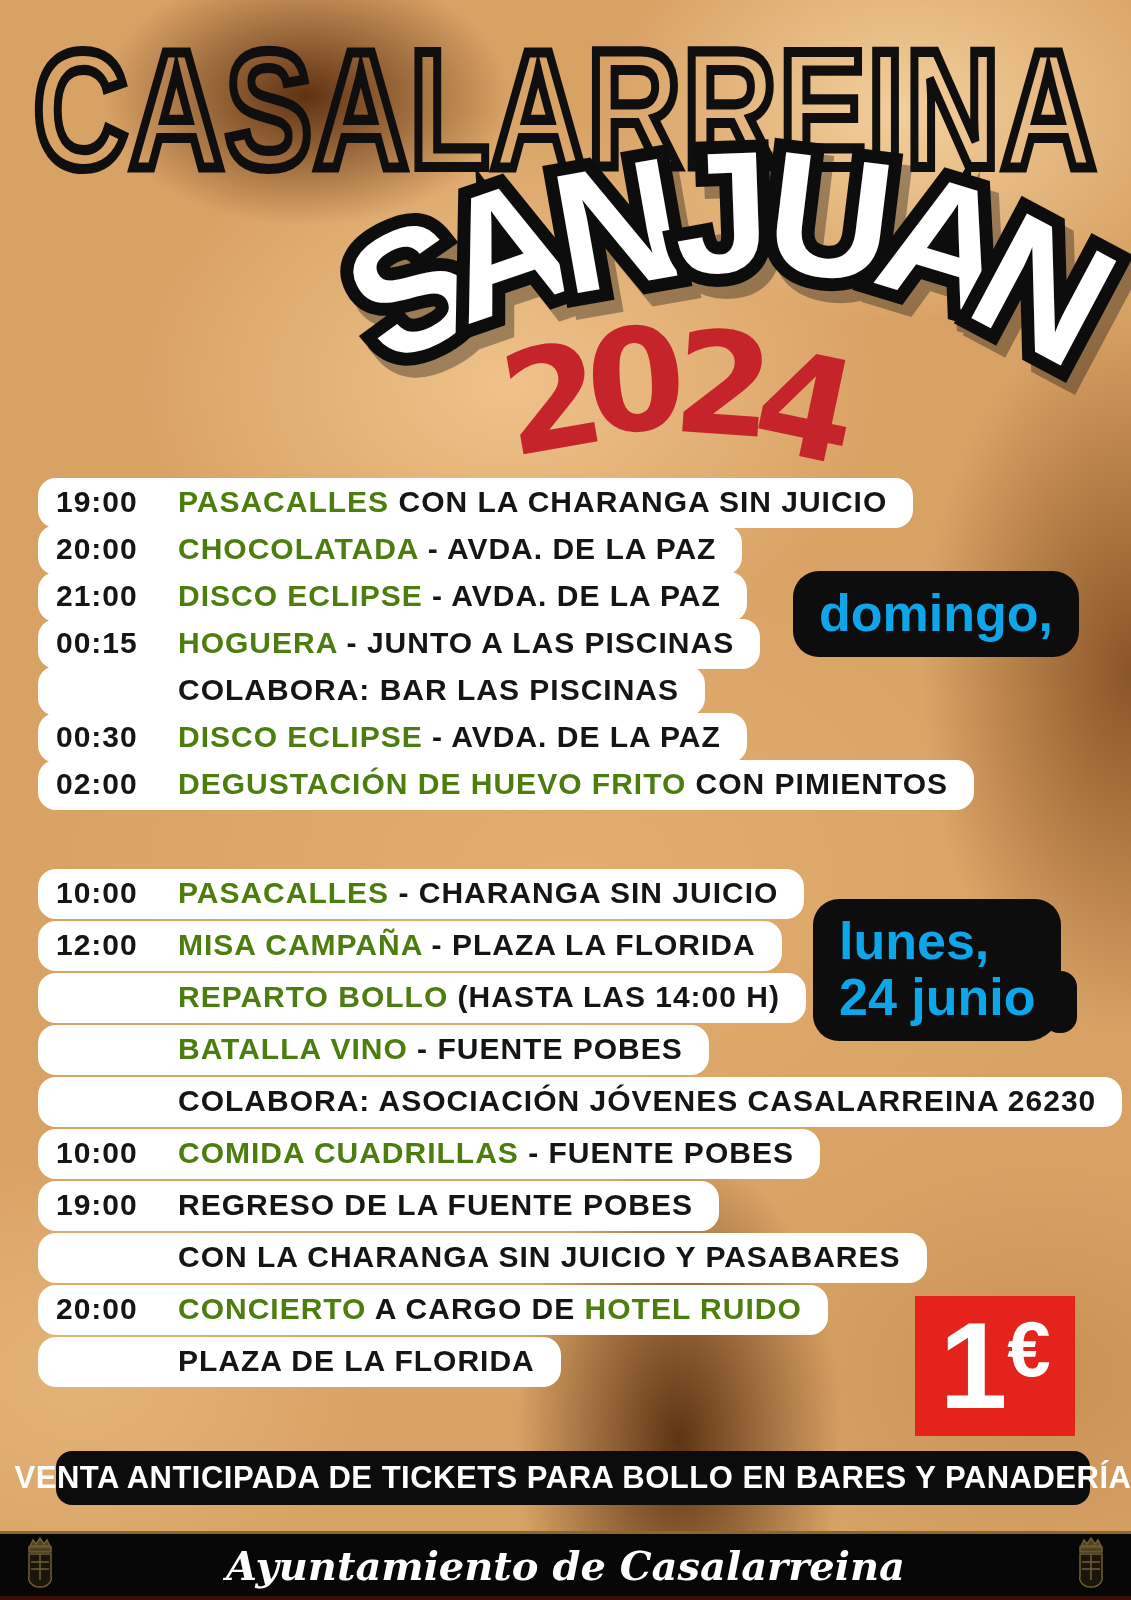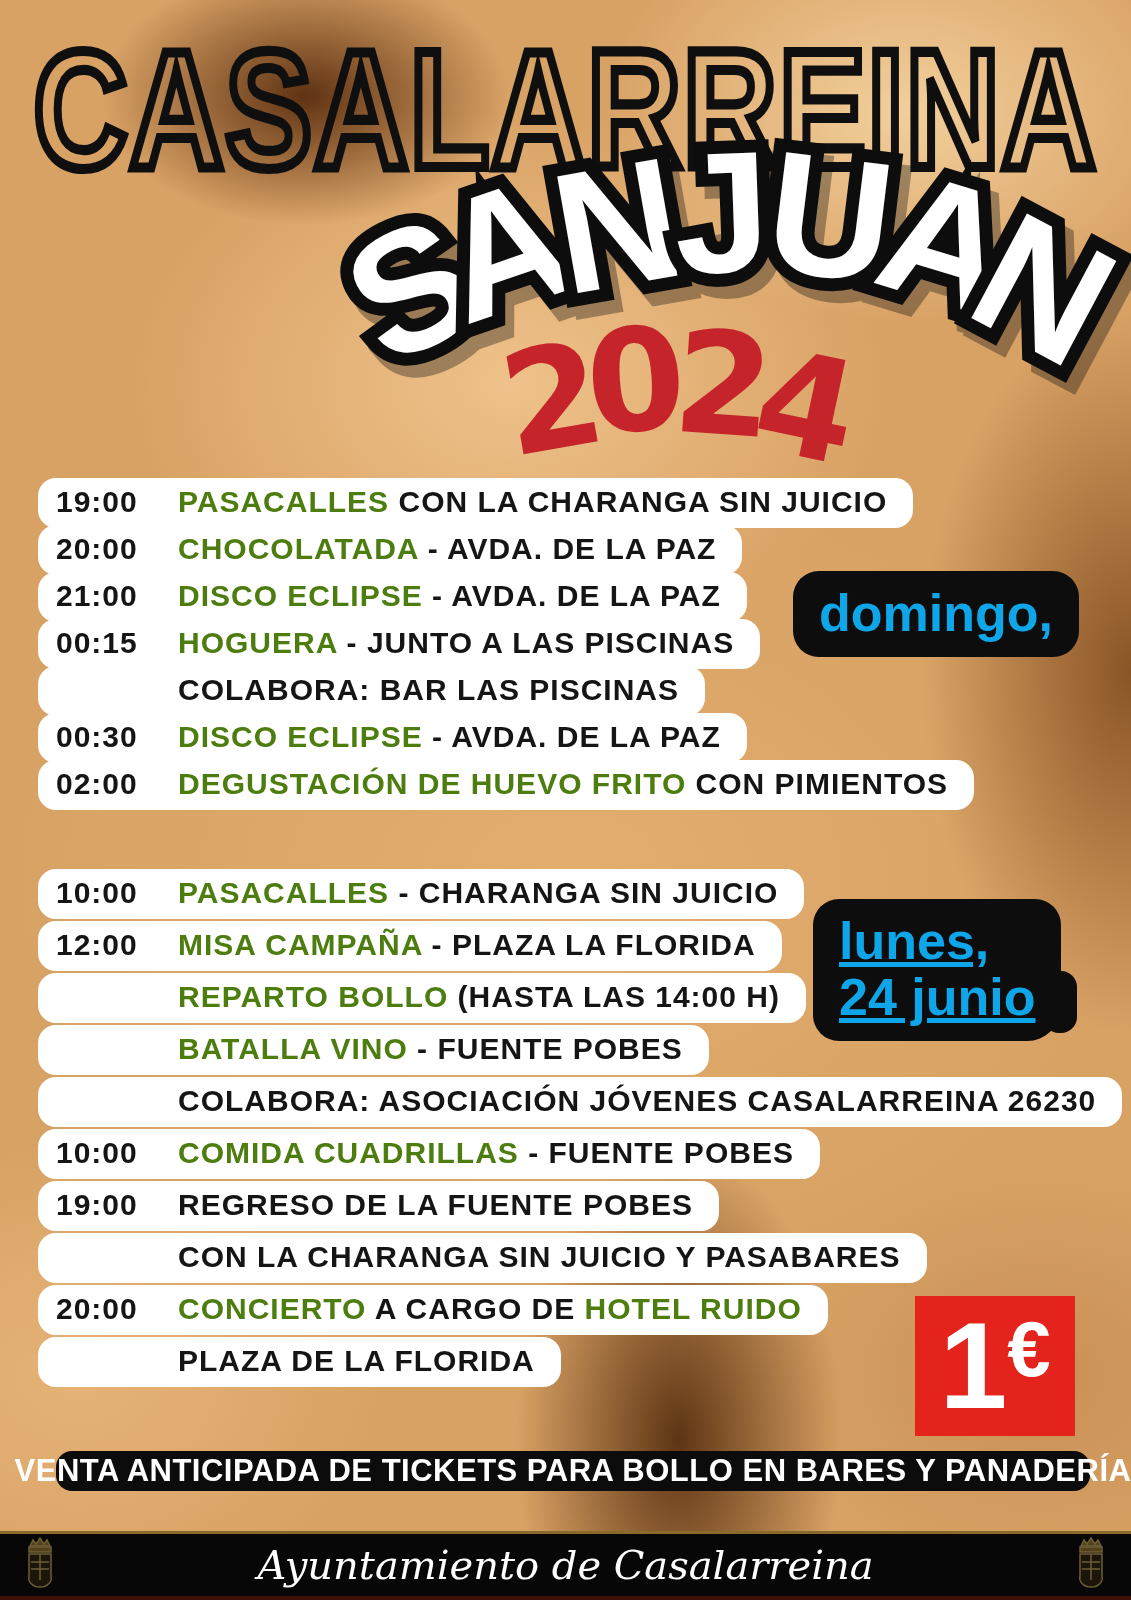--- a/index.html
+++ b/index.html
@@ -55,38 +55,38 @@
        padding:7px 26px 9px 18px;white-space:pre;
        font-size:30px;font-weight:700;letter-spacing:1px;line-height:34px;color:#151515;}
   #sched2 .row{margin-bottom:2px;}
   .row .t{display:inline-block;width:122px;white-space:pre;}
   .row .red{color:#4d7c0f;}
   
   .badge{position:absolute;background:#0d0d0d;color:#0ea5e9;z-index:4;
          border-radius:26px;padding:14px 26px 16px 26px;
          font-size:52px;font-weight:700;line-height:56px;white-space:nowrap;}
   #badge1{left:793px;top:571px;}
-  #badge2{left:813px;top:899px;border-bottom-right-radius:34px;text-decoration:underline;}
+  #badge2{left:813px;top:899px;border-bottom-right-radius:34px;}
   #badge2::after{content:"";position:absolute;right:-16px;bottom:8px;width:34px;height:62px;
          background:#0d0d0d;border-radius:16px;z-index:-1;}
   
   .price{position:absolute;left:915px;top:1296px;width:160px;height:140px;background:#e3231c;
          display:flex;align-items:center;justify-content:center;z-index:3;color:#fff;font-weight:700;}
   .price .amount{font-size:122px;line-height:1;}
   .price .cur{font-size:78px;line-height:1;align-self:flex-start;margin-top:14px;}
   
-  .banner{position:absolute;left:56px;right:41px;top:1451px;height:40px;background:#0c0c0c;
+  .banner{position:absolute;left:56px;right:41px;top:1451px;height:54px;background:#0c0c0c;
          border-radius:16px;display:flex;align-items:center;justify-content:center;z-index:3;
          color:#fff;font-size:31px;font-weight:700;letter-spacing:0.5px;white-space:nowrap;}
   
   .footer{position:absolute;left:0;right:0;bottom:0;height:62px;background:#070707;
          border-top:3px solid #8a6a2b;border-bottom:4px solid #3d1007;
          display:flex;align-items:center;justify-content:center;z-index:5;}
   .footer-text{color:#fff;font-family:"DejaVu Serif","Liberation Serif",serif;
-         font-style:italic;font-size:40px;}
+         font-style:italic;font-size:40px;font-weight:bold;}
   .crest{position:absolute;top:2px;opacity:0.9;}
   .crest.left{left:22px;}
   .crest.right{right:22px;}
 </style>
 </head>
 <body>
 
 <div id="poster">
 
   <div class="main-title">CASALARREINA</div>

